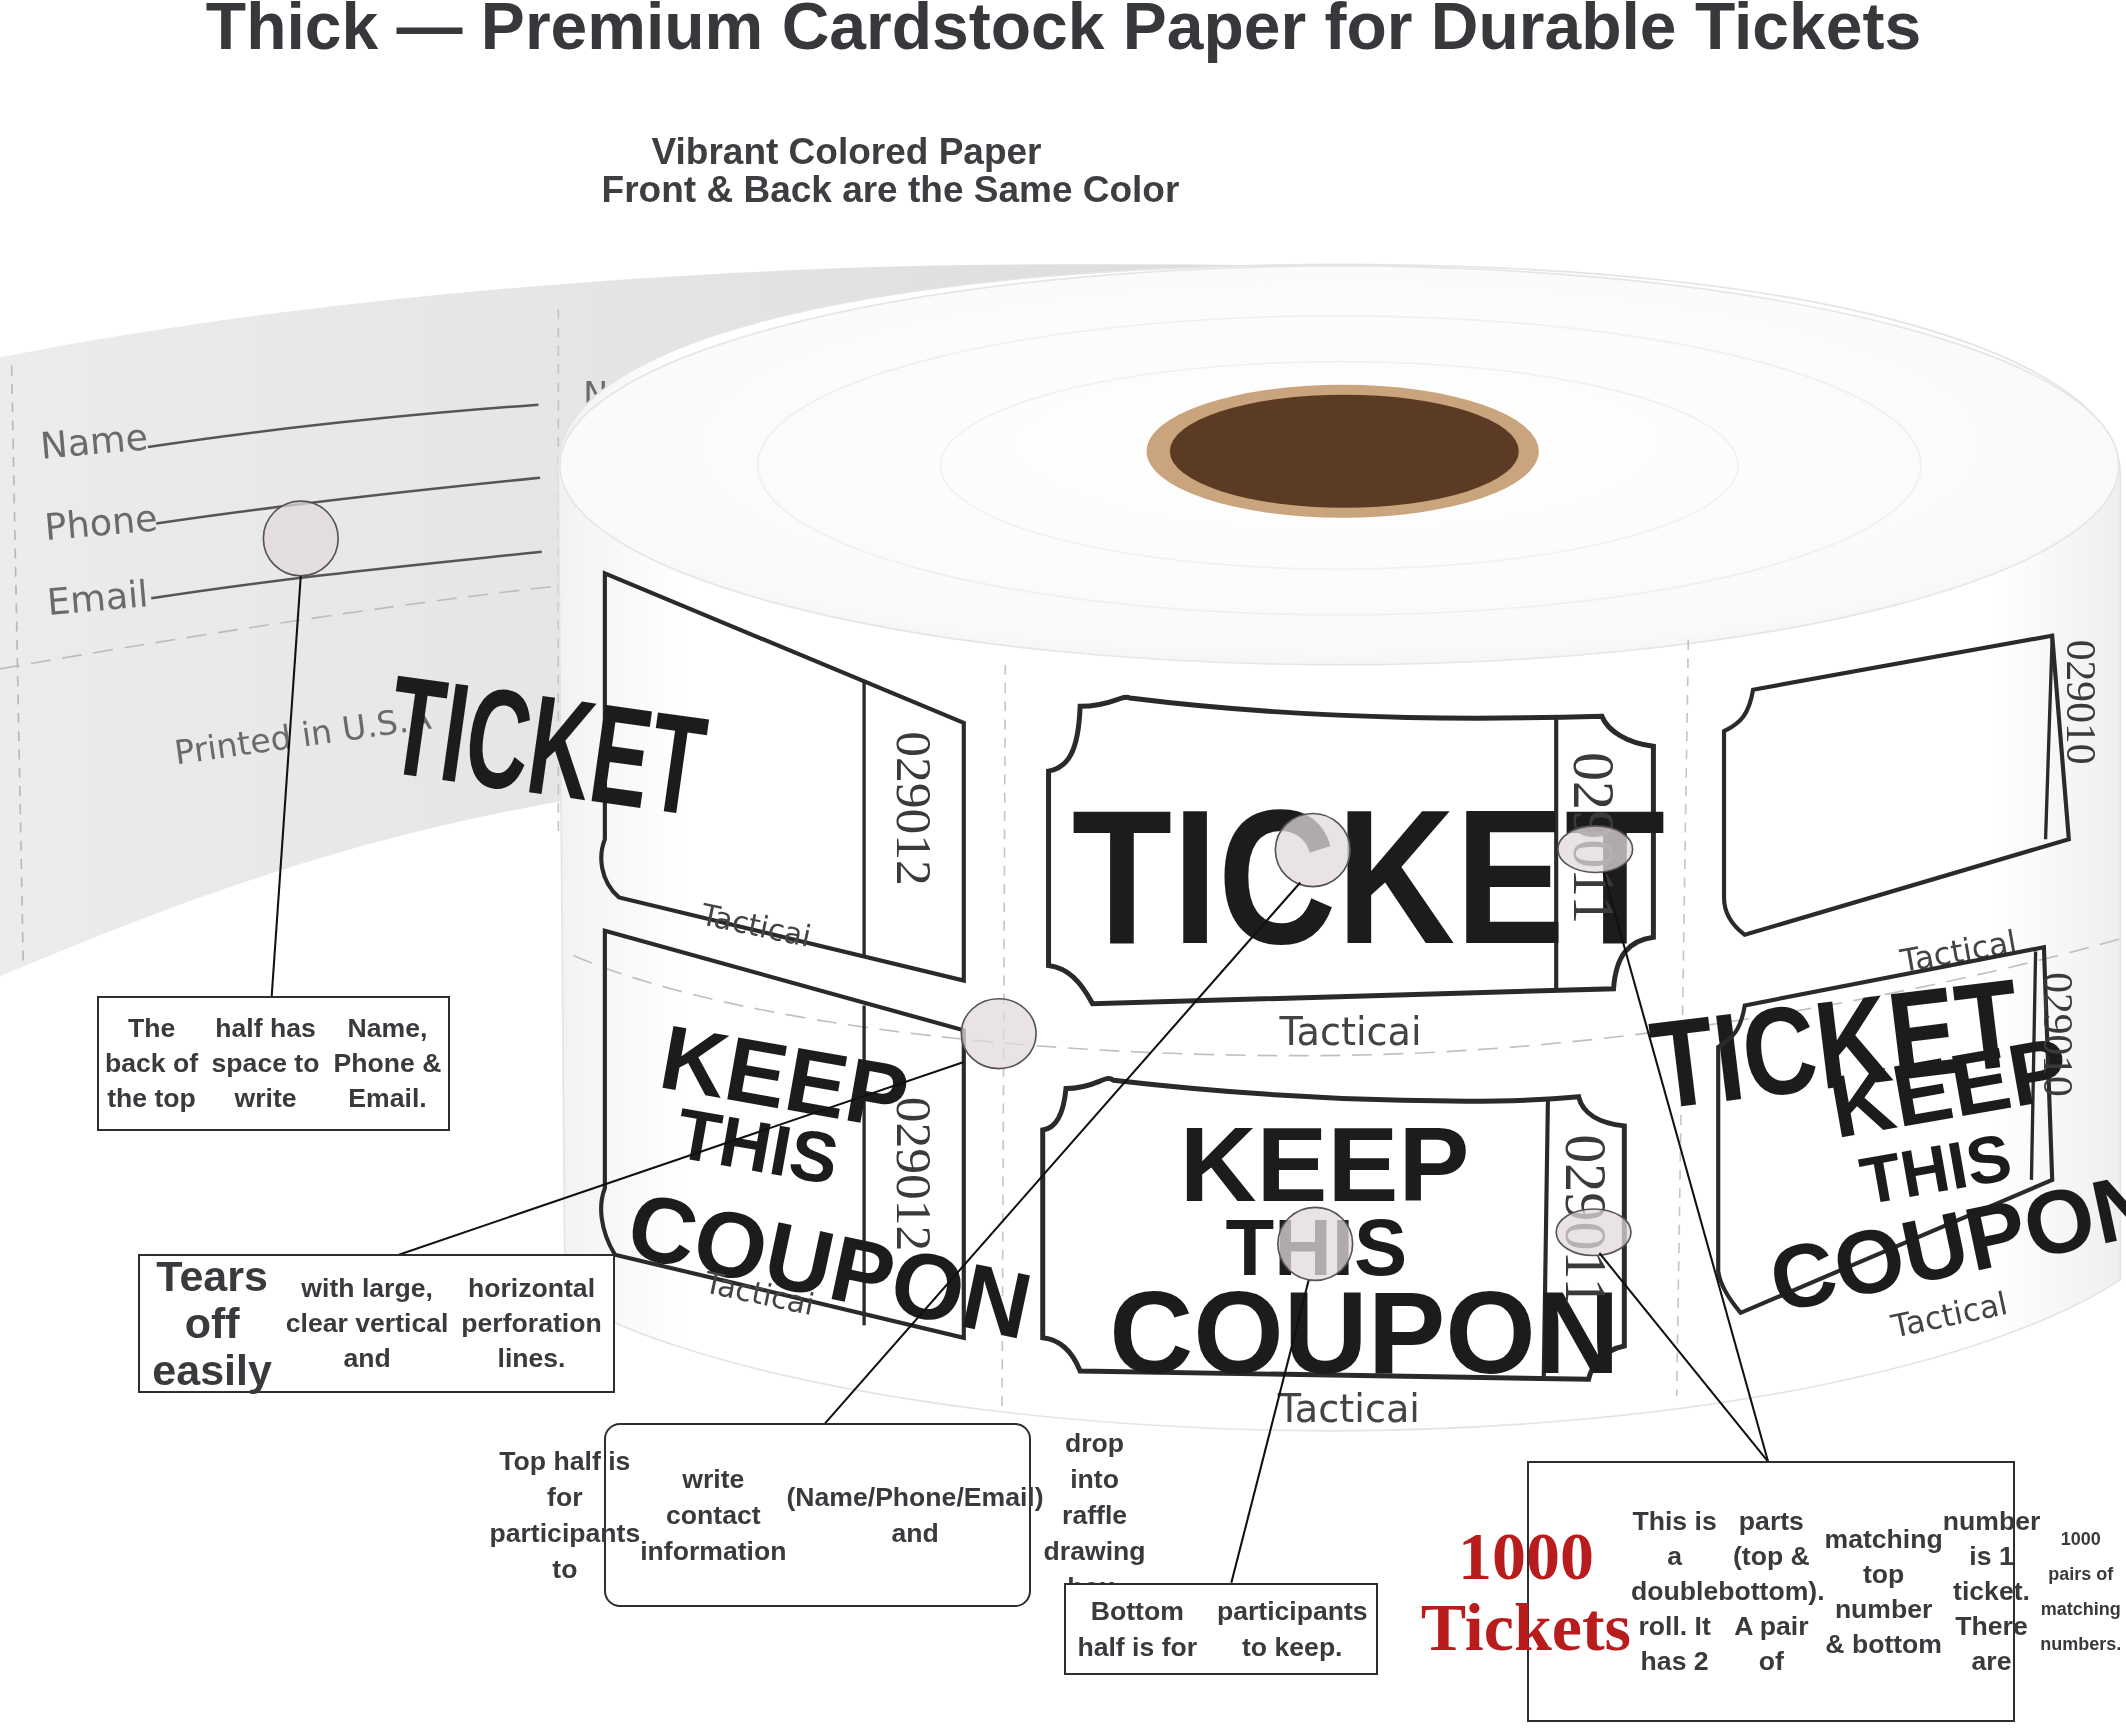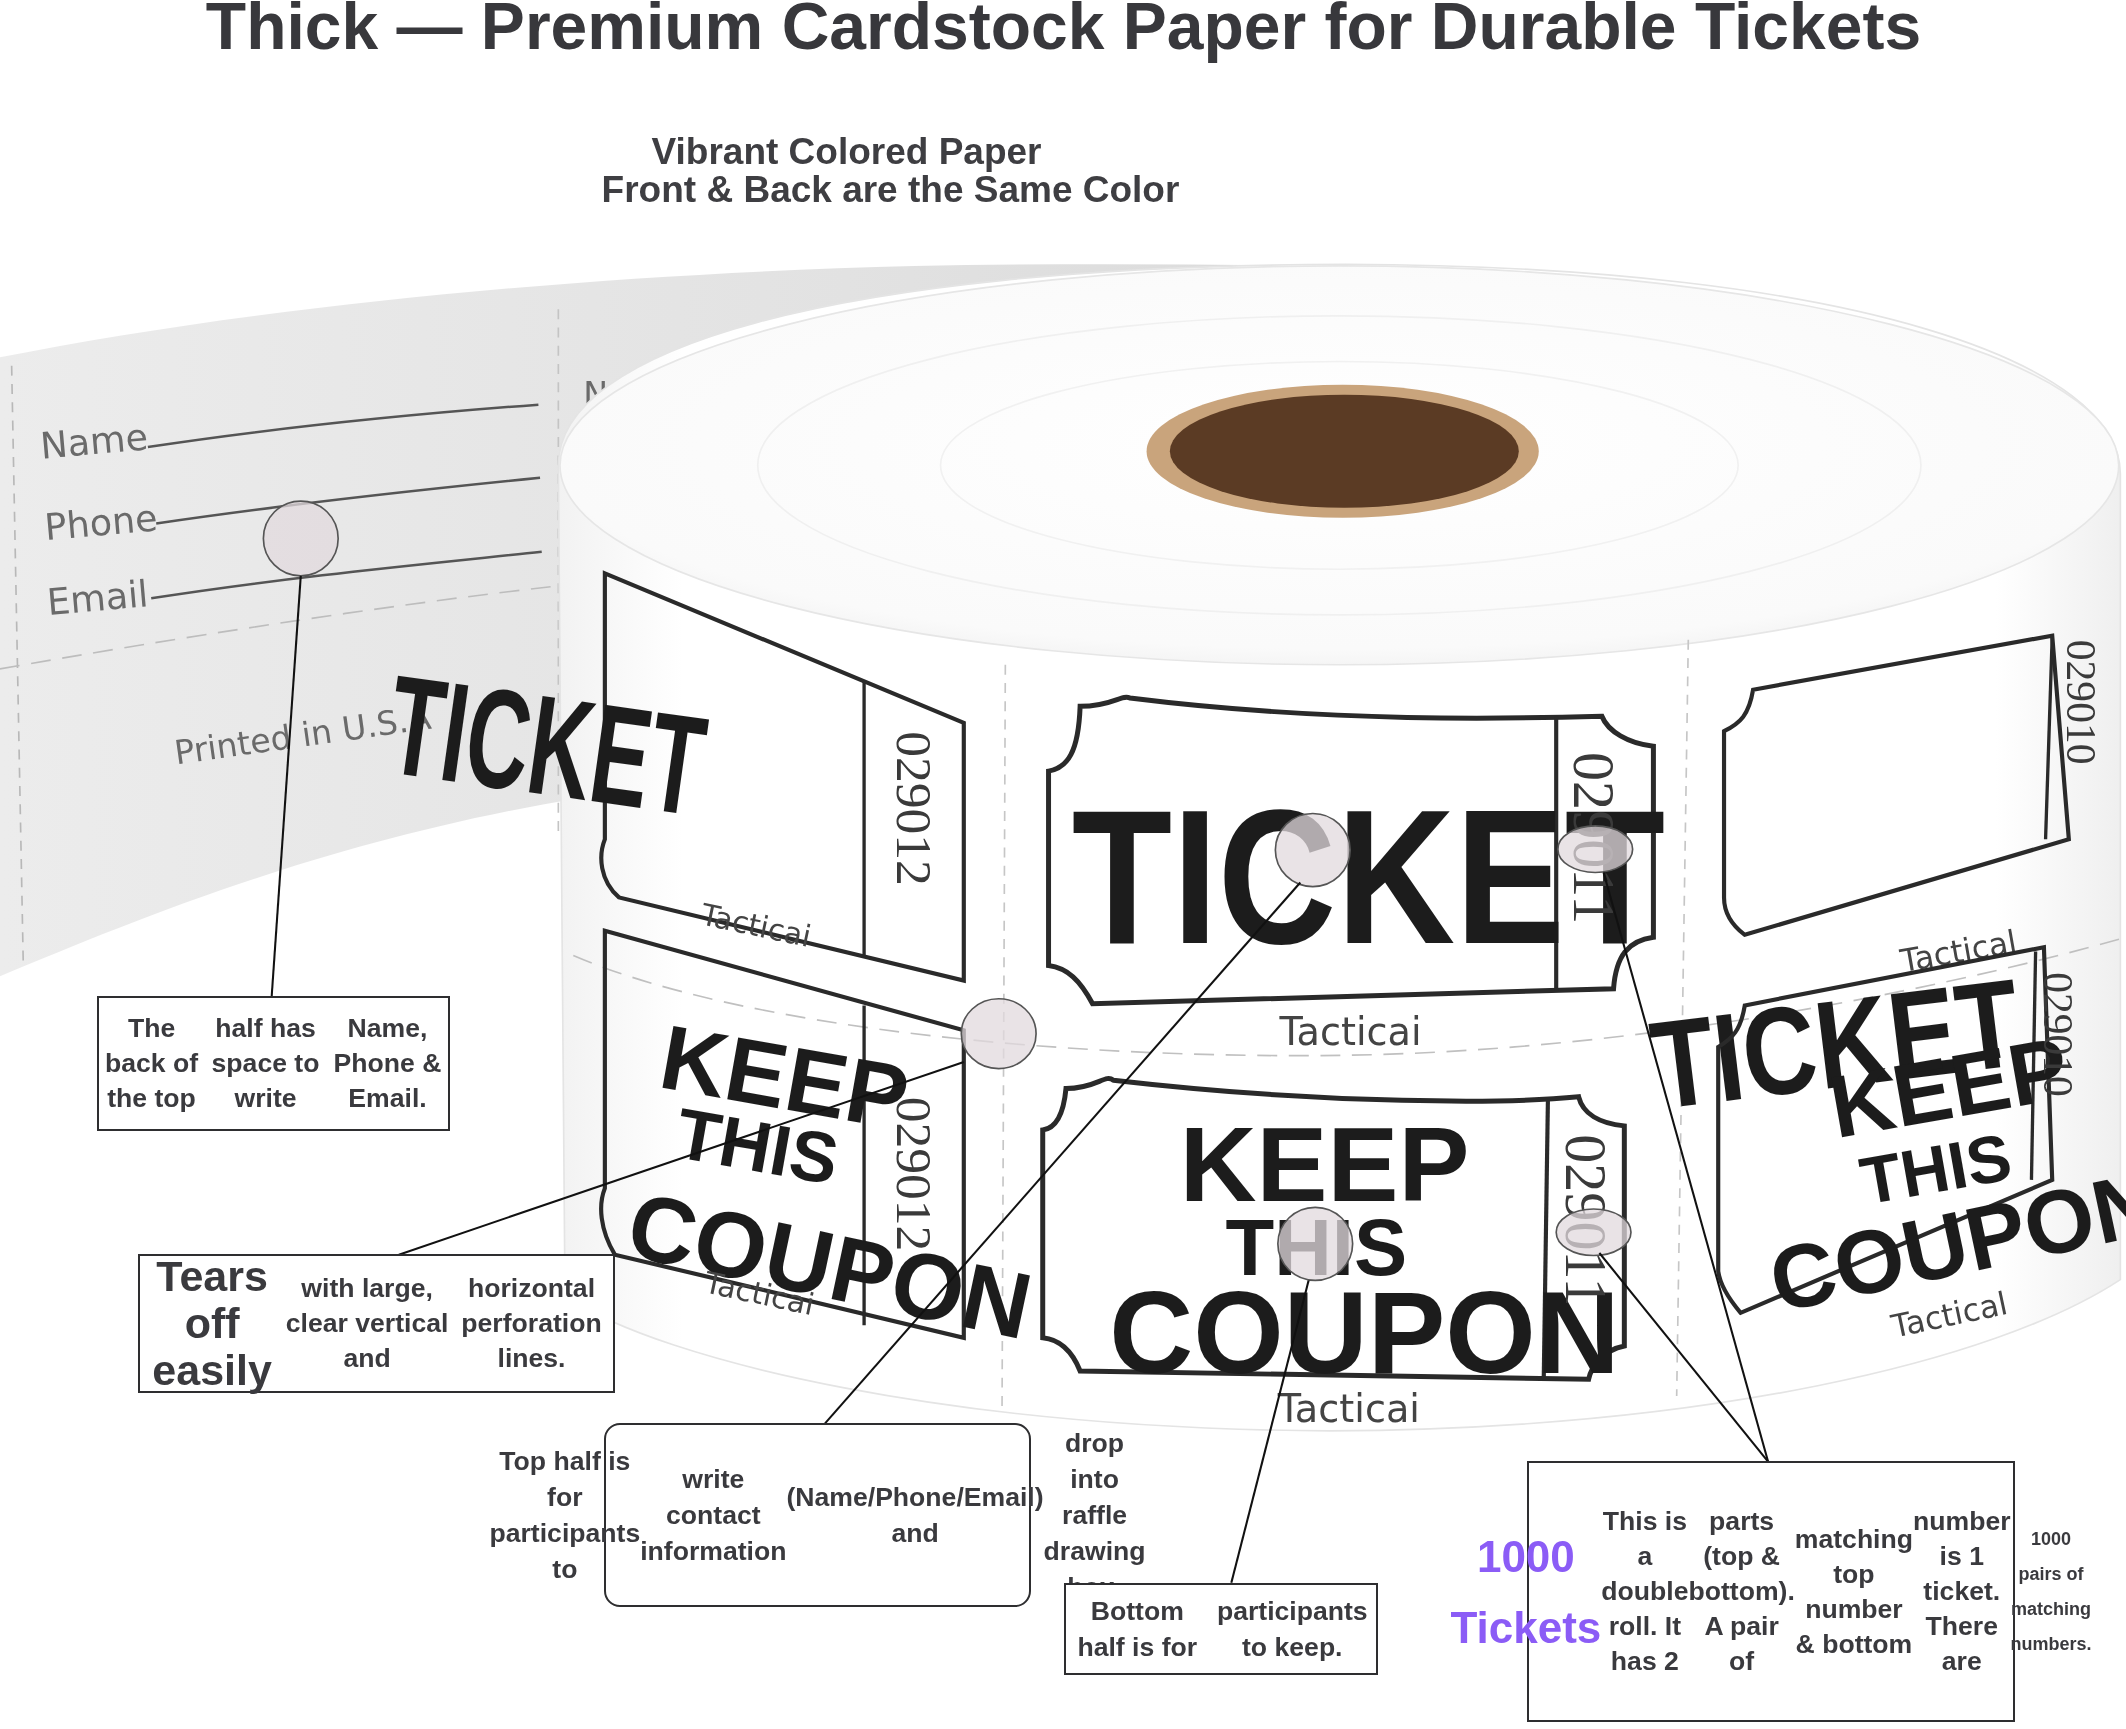--- a/index.html
+++ b/index.html
@@ -167,20 +167,20 @@
   <span class="line">(Name/Phone/Email) and</span>
   <span class="line">drop into raffle drawing box.</span>
 </div>
 
 <div class="callout" style="left:1064px;top:1583px;width:314px;height:92px;font-size:26.6px;line-height:36px;">
   <span class="line">Bottom half is for</span>
   <span class="line">participants to keep.</span>
 </div>
 
 <div class="callout" style="left:1527px;top:1461px;width:488px;height:261px;">
-  <span class="line" style="font-size:44px;line-height:71px;color:#8b5cf6;">1000 Tickets</span>
+  <span class="line" style="font-size:68px;line-height:71px;color:#b91c1c;font-family:Liberation Serif, serif;">1000 Tickets</span>
   <span class="line" style="font-size:26.6px;line-height:35px;">This is a double roll. It has 2</span>
   <span class="line" style="font-size:26.6px;line-height:35px;">parts (top &amp; bottom). A pair of</span>
   <span class="line" style="font-size:26.6px;line-height:35px;">matching top number &amp; bottom</span>
   <span class="line" style="font-size:26.6px;line-height:35px;">number is 1 ticket. There are</span>
   <span class="line" style="font-size:18px;line-height:35px;">1000 pairs of matching numbers.</span>
 </div>
 
 
 </body></html>

